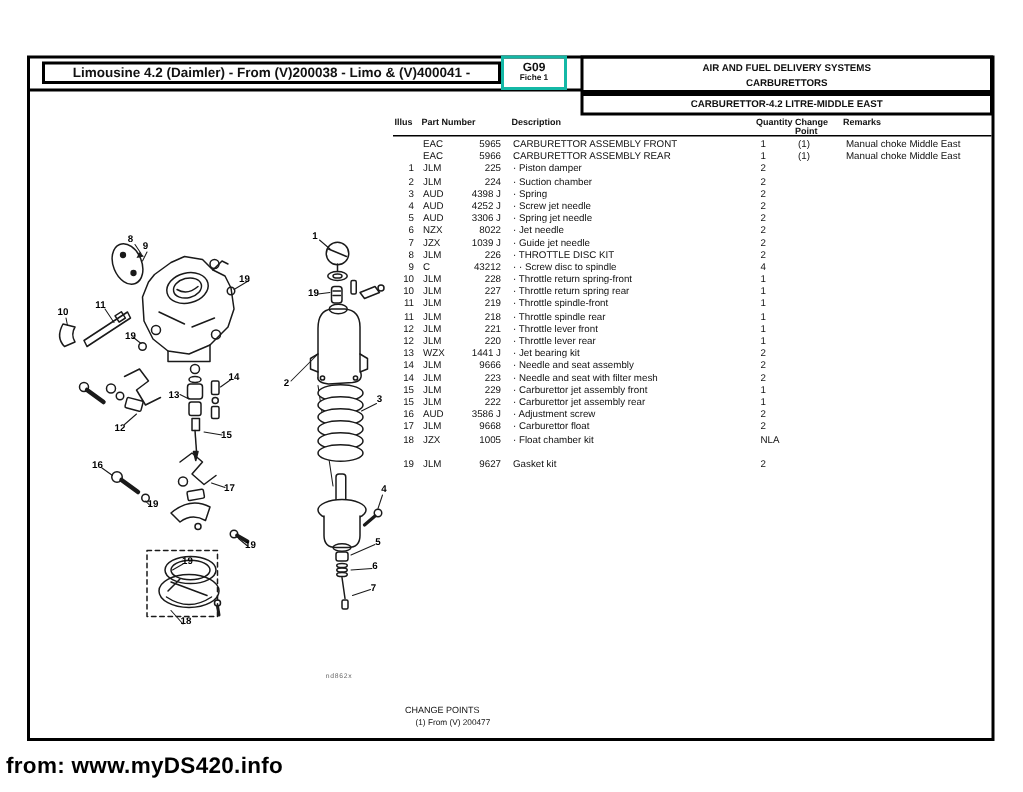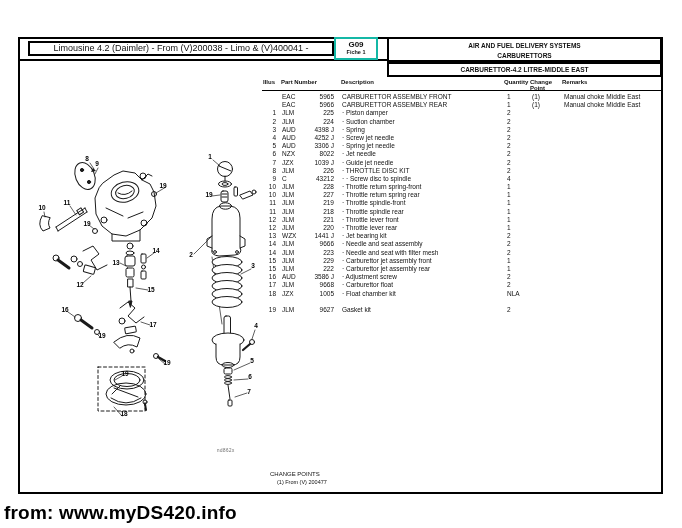--- a/index.html
+++ b/index.html
@@ -5,21 +5,21 @@
   html,body{margin:0;padding:0;}
   body{
     width:682px;height:528px;position:relative;background:#fff;
     font-family:"Liberation Sans", sans-serif;color:#111;overflow:hidden;
   }
   .abs{position:absolute;}
   
   .page-frame{left:18px;top:37px;width:645px;height:457px;border:2px solid #000;box-sizing:border-box;}
   
   .title-box{left:28px;top:41px;width:306px;height:15px;border:2px solid #000;box-sizing:border-box;
-    font-weight:normal;font-size:9px;line-height:11px;text-align:center;white-space:nowrap;}
+    font-weight:bold;font-size:9px;line-height:11px;text-align:center;white-space:nowrap;}
   .band-line{left:18px;top:59px;width:370px;height:0;border-top:2px solid #000;}
   .fiche-box{left:334px;top:37px;width:44px;height:23px;border:2px solid #14b8a6;box-sizing:border-box;text-align:center;}
   .fiche-code{font-weight:bold;font-size:8px;line-height:9px;display:block;margin-top:1px;}
   .fiche-label{font-weight:bold;font-size:5.5px;line-height:6px;display:block;}
   .section-box{left:387px;top:37px;width:275px;height:25px;border:2px solid #000;box-sizing:border-box;text-align:center;}
   .section-line{font-weight:bold;font-size:6.5px;line-height:10px;display:block;}
   .section-line:first-child{margin-top:2px;}
   .subsection-box{left:387px;top:62px;width:275px;height:15px;border:2px solid #000;box-sizing:border-box;
     text-align:center;font-weight:bold;font-size:6.5px;line-height:12px;}
   
@@ -33,21 +33,21 @@
   .c-code{left:20px;}
   .c-num{left:42px;width:30px;text-align:right;}
   .c-desc{left:80px;}
   .c-qty{left:245px;}
   .c-chg{left:270px;}
   .c-rem{left:302px;}
   
   .cp-title{left:270px;top:471px;font-size:6px;}
   .cp-item{left:277px;top:479px;font-size:5.5px;}
   
-  .watermark{left:4px;top:502px;font-weight:bold;font-size:19px;letter-spacing:0.2px;color:#000;}
+  .watermark{left:4px;top:502px;font-weight:bold;font-size:15px;letter-spacing:0.2px;color:#000;}
   
   #diagram{left:28px;top:88px;}
   .callout{font-weight:bold;font-size:6.5px;}
 </style>
 </head>
 <body>
 
 <div class="abs page-frame"></div>
 
 <div class="abs band-line"></div>

